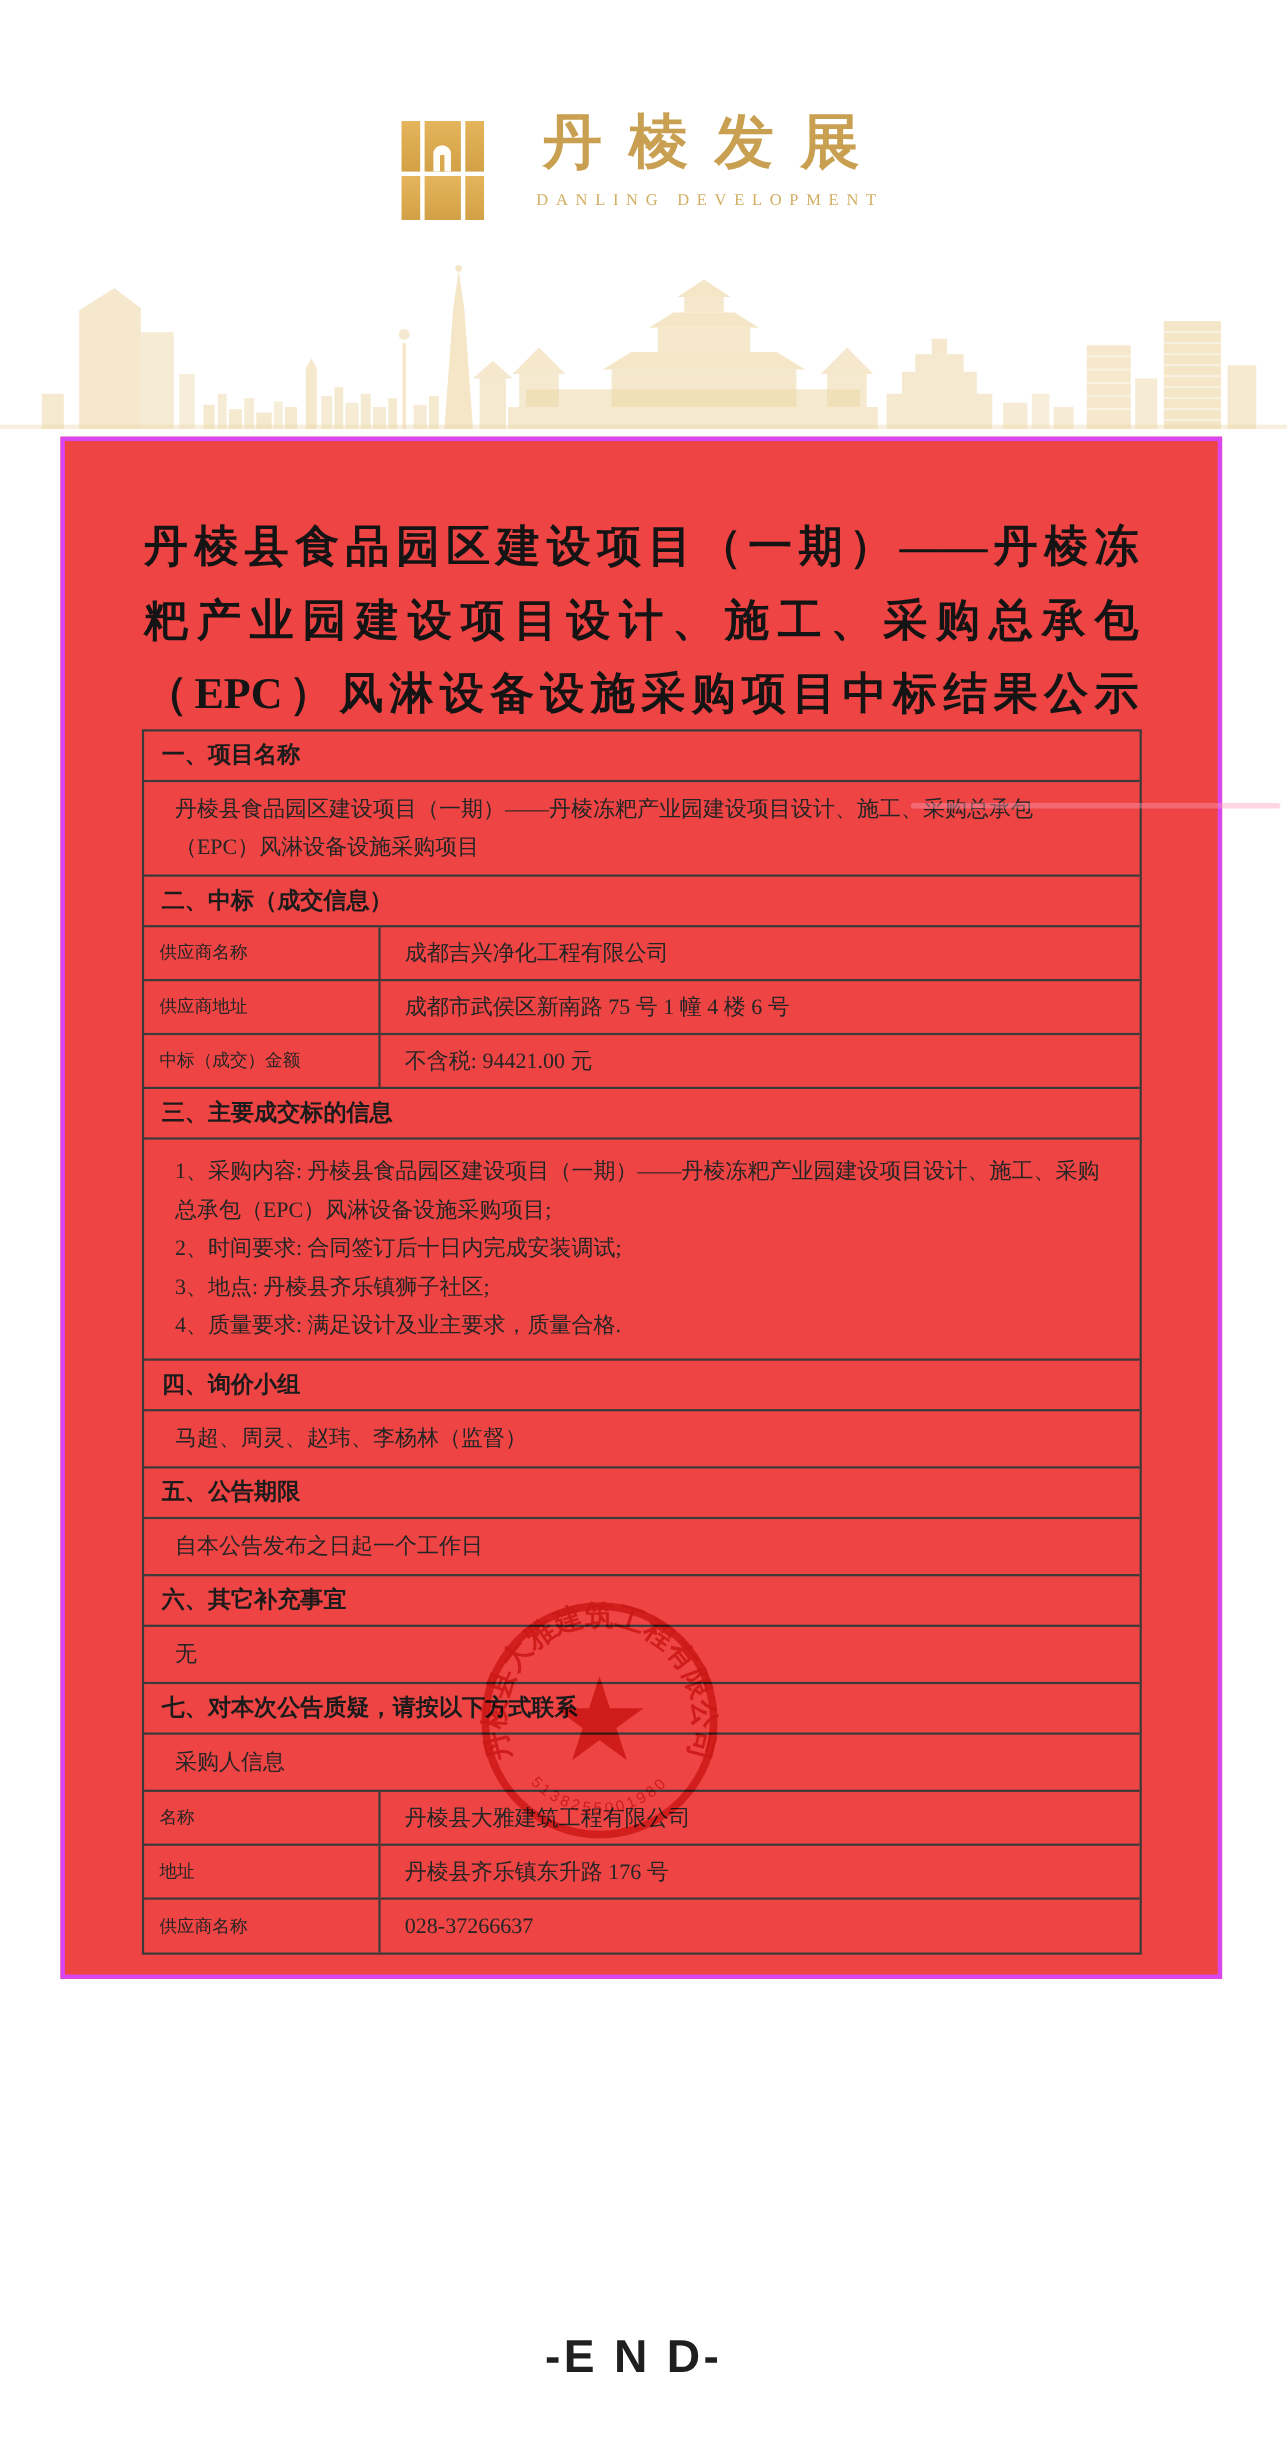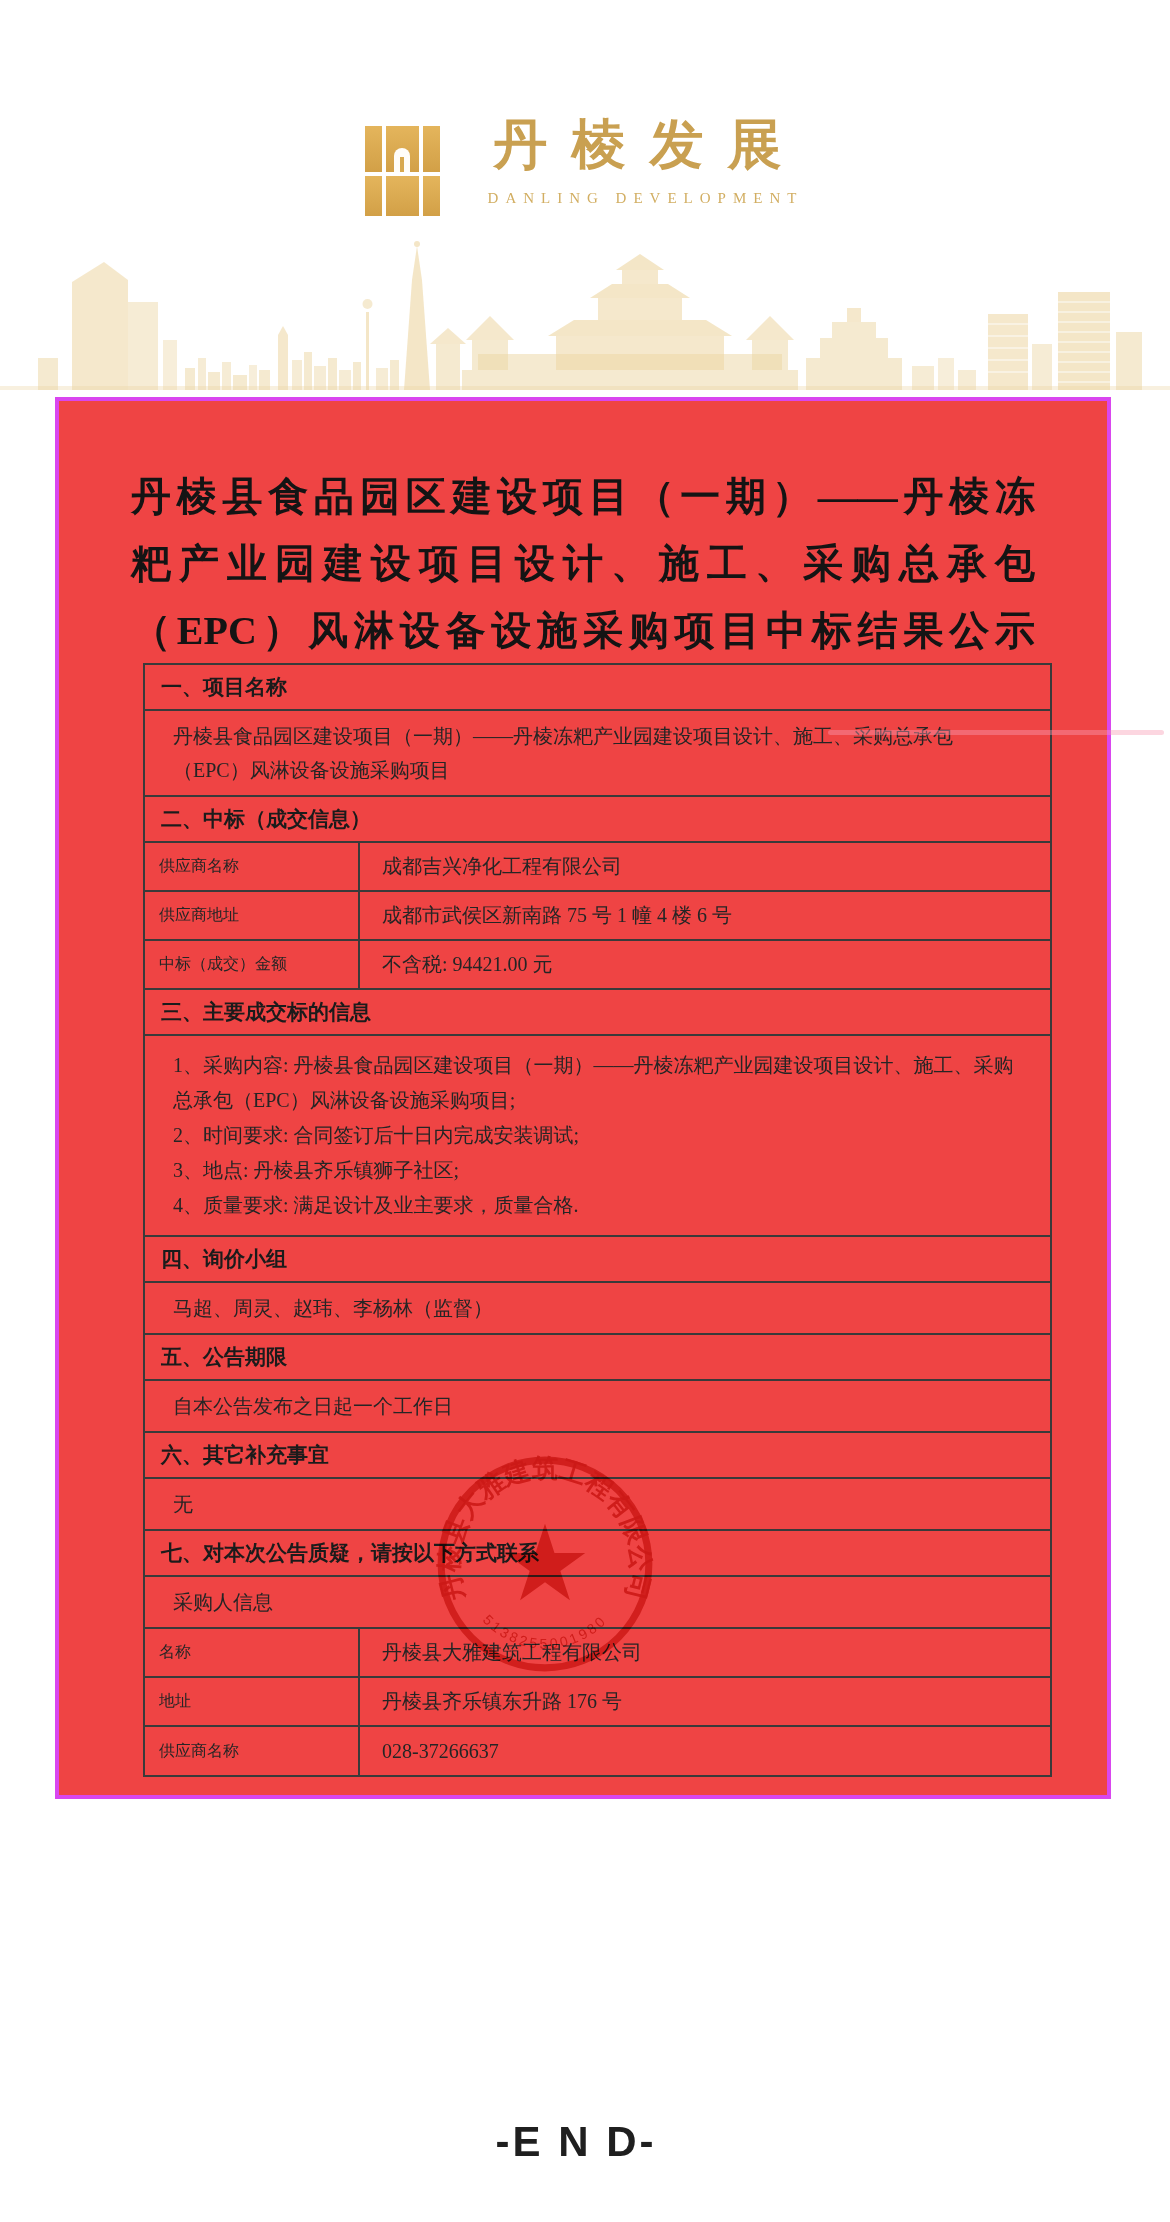--- a/index.html
+++ b/index.html
@@ -5,21 +5,21 @@
   * { margin:0; padding:0; box-sizing:border-box; }
   html,body { background:#ffffff; }
   body {
     width:1170px; height:2222px; position:relative; overflow:hidden;
     font-family:"Liberation Serif","DejaVu Serif",serif; color:#222;
   }
 
   
   .brand-row {
     position:absolute; top:98px; left:0; width:1170px;
-    display:flex; justify-content:center; align-items:flex-start; gap:42px;margin-top:16px;
+    display:flex; justify-content:center; align-items:flex-start; gap:42px;
   }
   .logo-mark {
     display:grid; grid-template-columns:17px 33px 17px; grid-template-rows:46px 40px;
     gap:4px; margin-top:12px;
   }
   .lm { background:linear-gradient(180deg,#e4b55c,#d2a047); }
   .lm.b { position:relative; }
   .arch {
     position:absolute; bottom:0; left:50%; transform:translateX(-50%);
     width:16px; height:24px; background:#fffdf8; border-radius:8px 8px 0 0;
@@ -44,21 +44,21 @@
     background:#ef4444; border:4px solid #d946ef;
   }
   .doc-title {
     margin:62px 72px 0; font-size:40px; line-height:67px; font-weight:700; color:#141414;
     font-family:"Liberation Serif","DejaVu Serif",serif;
   }
   .doc-title .tl { display:block; text-align:justify; text-align-last:justify; }
 
   
   .ann-table {
-    position:absolute; left:84px; top:262px; width:909px;
+    position:absolute; left:70px; top:262px; width:909px;
     border:2px solid #3a3a3a; background:transparent;
   }
   .row { border-bottom:2px solid #3a3a3a; }
   .row:last-child { border-bottom:none; }
   .row.head {
     font-family:"Liberation Sans","DejaVu Sans",sans-serif;
     font-weight:700; font-size:21px; color:#1b1b1b;
     padding:9px 16px; line-height:26px; min-height:44px;
   }
   .row.content {

